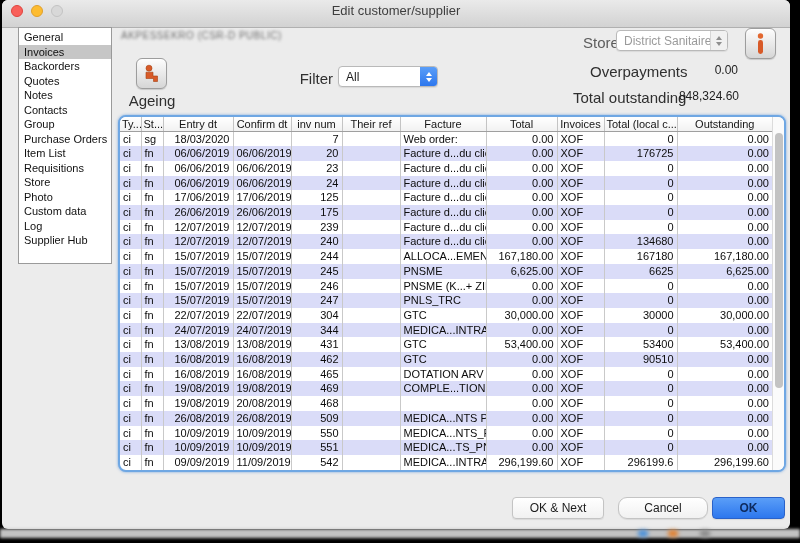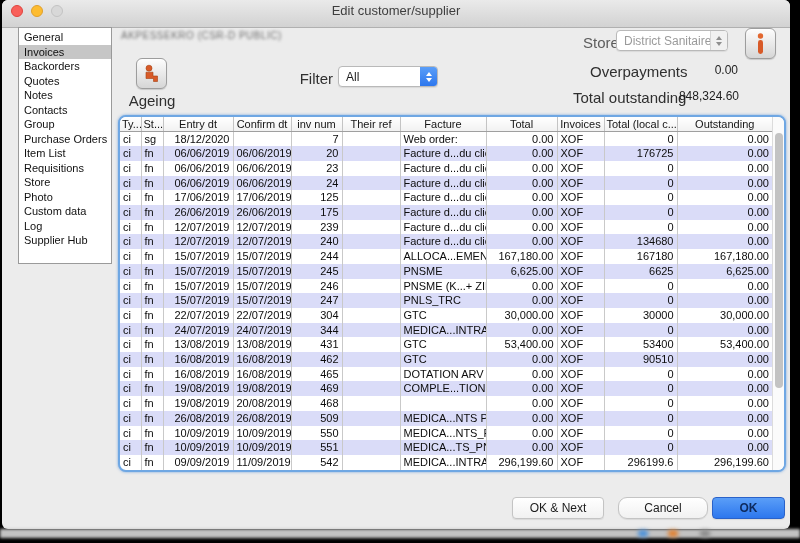--- a/index.html
+++ b/index.html
@@ -231,21 +231,21 @@
             <th class="c7">Total</th>
             <th class="c8">Invoices</th>
             <th class="c9">Total (local c...</th>
             <th class="c10">Outstanding</th>
           </tr>
         </thead>
       <tbody>
           <tr>
             <td class="al-l c0">ci</td>
             <td class="al-l c1">sg</td>
-            <td class="al-r c2">18/12/2020</td>
+            <td class="al-r c2">18/03/2020</td>
             <td class="al-r c3"></td>
             <td class="al-r c4">7</td>
             <td class="al-l c5"></td>
             <td class="al-l c6">Web order:</td>
             <td class="al-r c7">0.00</td>
             <td class="al-l c8">XOF</td>
             <td class="al-r c9">0</td>
             <td class="al-r c10">0.00</td>
           </tr>
           <tr>

